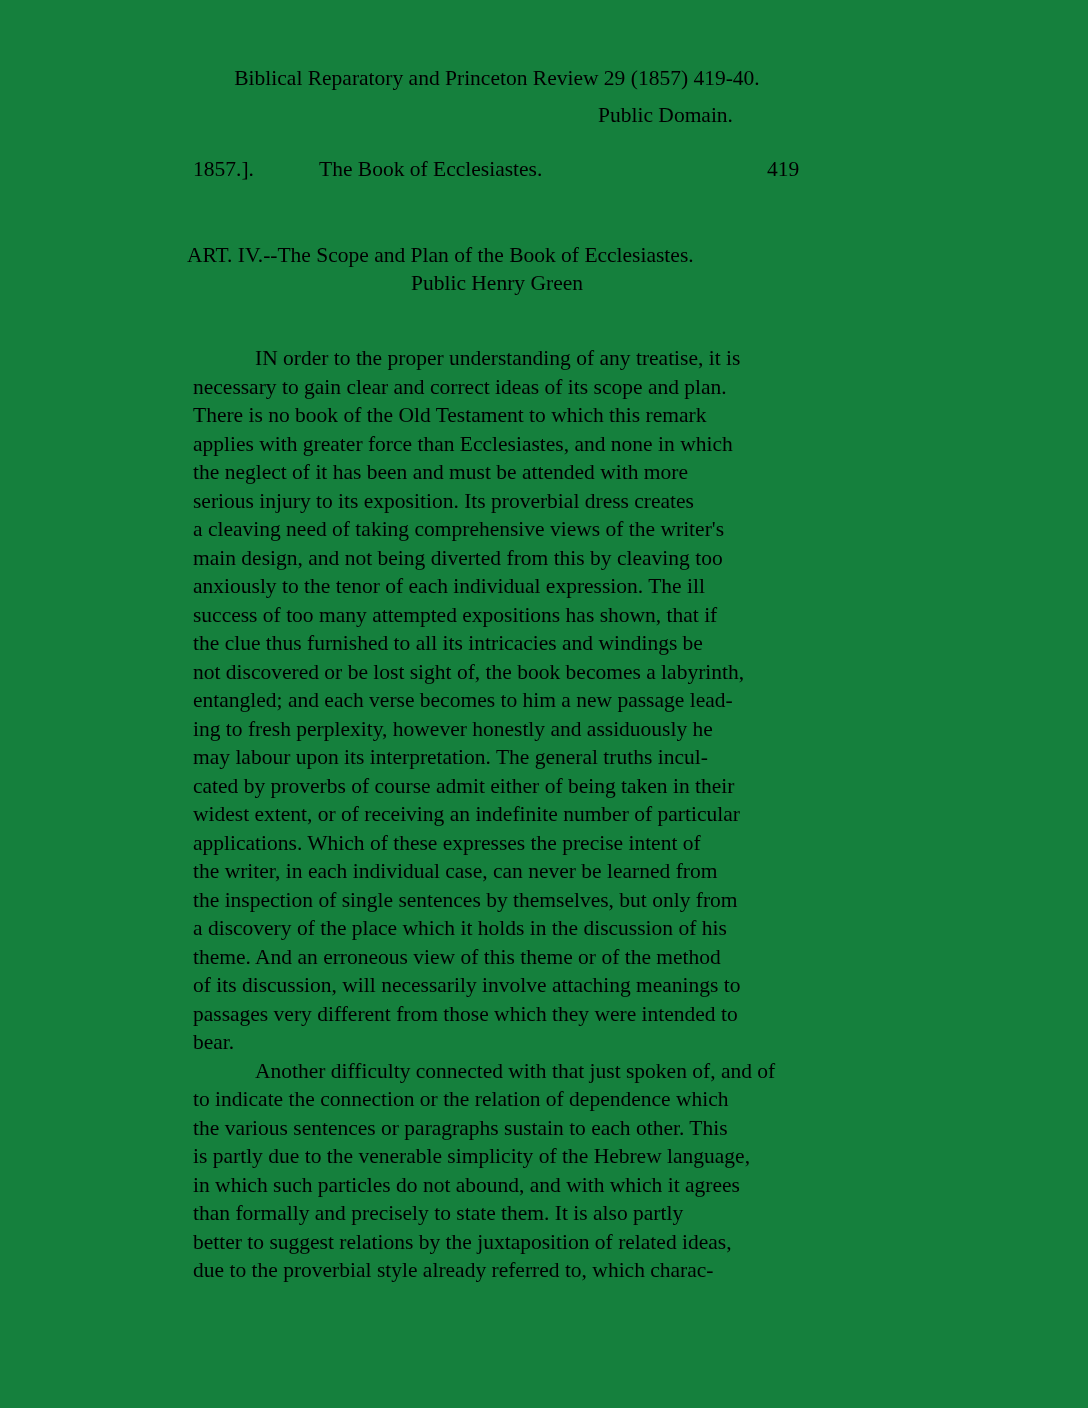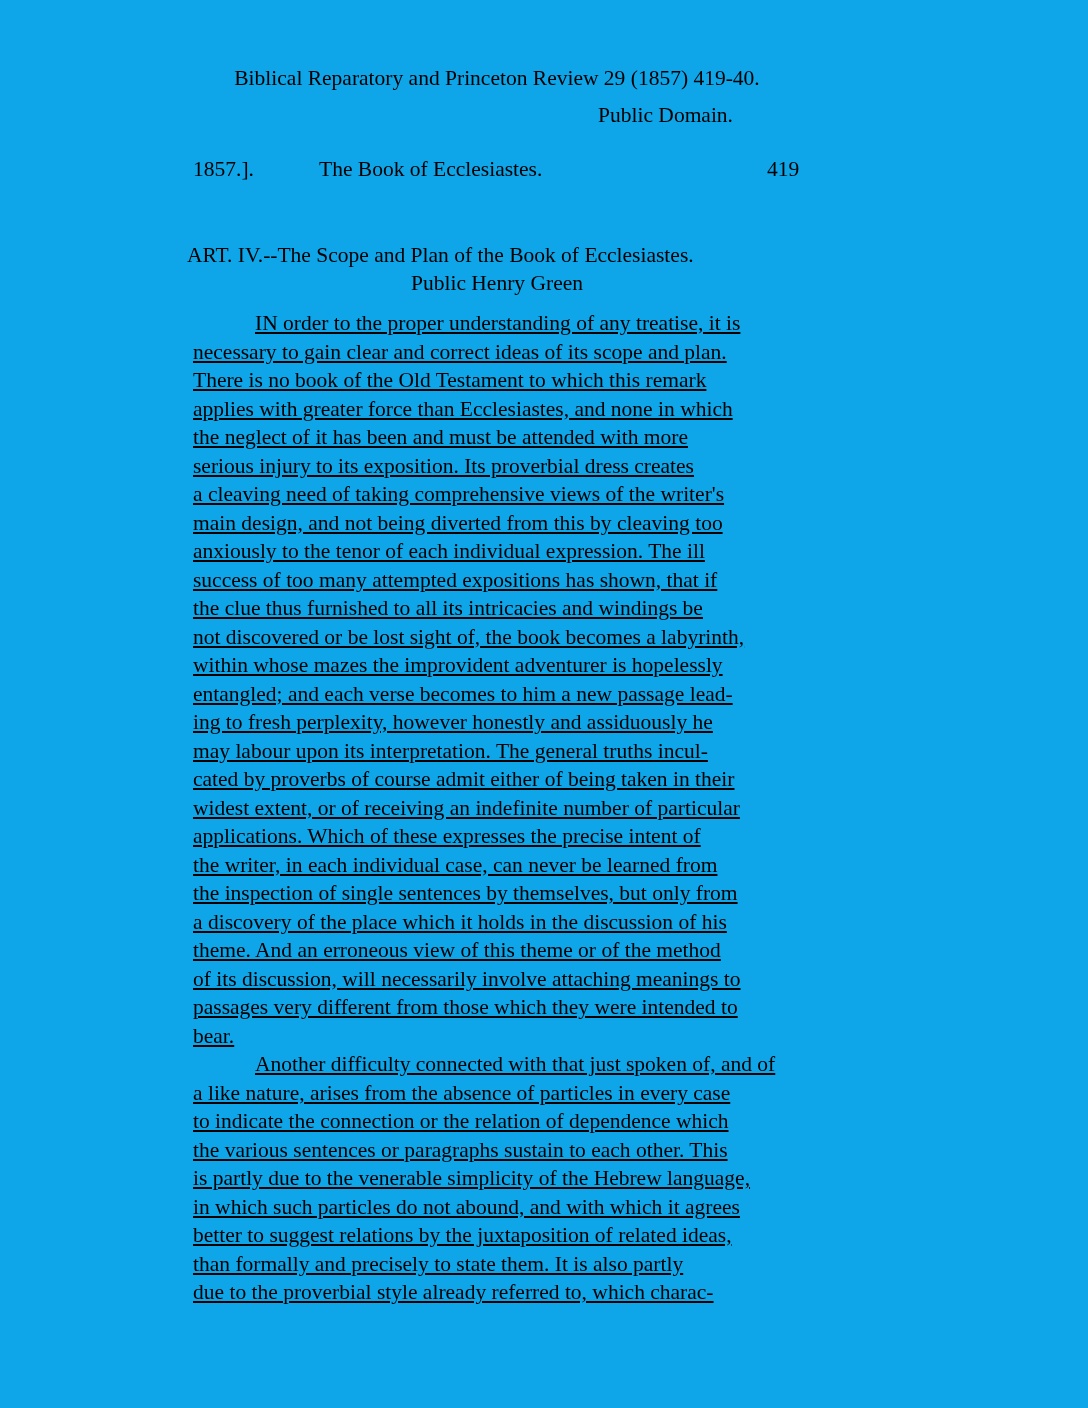--- a/index.html
+++ b/index.html
@@ -4,21 +4,21 @@
 <style>
   html, body { margin: 0; padding: 0; }
   body {
     width: 1088px; height: 1408px;
     background: #ffffff;
     font-family: "Liberation Serif", "DejaVu Serif", serif;
   }
   .page {
     position: relative;
     width: 1088px; height: 1408px;
-    background: #0ea5e9;
+    background: #15803d;
     color: #000000;
     font-size: 21.5px;
   }
   .src1 {
     position: absolute; left: 193px; top: 66px;
     width: 608px; text-align: center; white-space: pre;
   }
   .src2 {
     position: absolute; left: 193px; top: 103px;
     width: 540px; text-align: right; white-space: pre;
@@ -31,21 +31,21 @@
   .rh-center{ position: absolute; left: 126px; white-space: pre; }
   .rh-right { position: absolute; left: 574px; white-space: pre; }
   .article-title {
     position: absolute; left: 187px; top: 243px; white-space: pre;
   }
   .article-author {
     position: absolute; left: 193px; top: 271px;
     width: 608px; text-align: center; white-space: pre;
   }
   .article-body {
-    position: absolute; left: 193px; top: 309px; width: 700px; text-decoration: underline;
+    position: absolute; left: 193px; top: 344px; width: 700px;
   }
   .line {
     line-height: 28.5px;
     white-space: pre;
   }
   .line.indent { text-indent: 62px; }
 </style>
 </head>
 <body>
 
@@ -68,37 +68,35 @@
       <div class="line">There is no book of the Old Testament to which this remark</div>
       <div class="line">applies with greater force than Ecclesiastes, and none in which</div>
       <div class="line">the neglect of it has been and must be attended with more</div>
       <div class="line">serious injury to its exposition. Its proverbial dress creates</div>
       <div class="line">a cleaving need of taking comprehensive views of the writer's</div>
       <div class="line">main design, and not being diverted from this by cleaving too</div>
       <div class="line">anxiously to the tenor of each individual expression. The ill</div>
       <div class="line">success of too many attempted expositions has shown, that if</div>
       <div class="line">the clue thus furnished to all its intricacies and windings be</div>
       <div class="line">not discovered or be lost sight of, the book becomes a labyrinth,</div>
-      <div class="line">within whose mazes the improvident adventurer is hopelessly</div>
       <div class="line">entangled; and each verse becomes to him a new passage lead-</div>
       <div class="line">ing to fresh perplexity, however honestly and assiduously he</div>
       <div class="line">may labour upon its interpretation. The general truths incul-</div>
       <div class="line">cated by proverbs of course admit either of being taken in their</div>
       <div class="line">widest extent, or of receiving an indefinite number of particular</div>
       <div class="line">applications. Which of these expresses the precise intent of</div>
       <div class="line">the writer, in each individual case, can never be learned from</div>
       <div class="line">the inspection of single sentences by themselves, but only from</div>
       <div class="line">a discovery of the place which it holds in the discussion of his</div>
       <div class="line">theme. And an erroneous view of this theme or of the method</div>
       <div class="line">of its discussion, will necessarily involve attaching meanings to</div>
       <div class="line">passages very different from those which they were intended to</div>
       <div class="line">bear.</div>
       <div class="line indent">Another difficulty connected with that just spoken of, and of</div>
-      <div class="line">a like nature, arises from the absence of particles in every case</div>
       <div class="line">to indicate the connection or the relation of dependence which</div>
       <div class="line">the various sentences or paragraphs sustain to each other. This</div>
       <div class="line">is partly due to the venerable simplicity of the Hebrew language,</div>
       <div class="line">in which such particles do not abound, and with which it agrees</div>
+      <div class="line">than formally and precisely to state them. It is also partly</div>
       <div class="line">better to suggest relations by the juxtaposition of related ideas,</div>
-      <div class="line">than formally and precisely to state them. It is also partly</div>
       <div class="line">due to the proverbial style already referred to, which charac-</div>
     </div>
 </div>
 
 </body></html>

